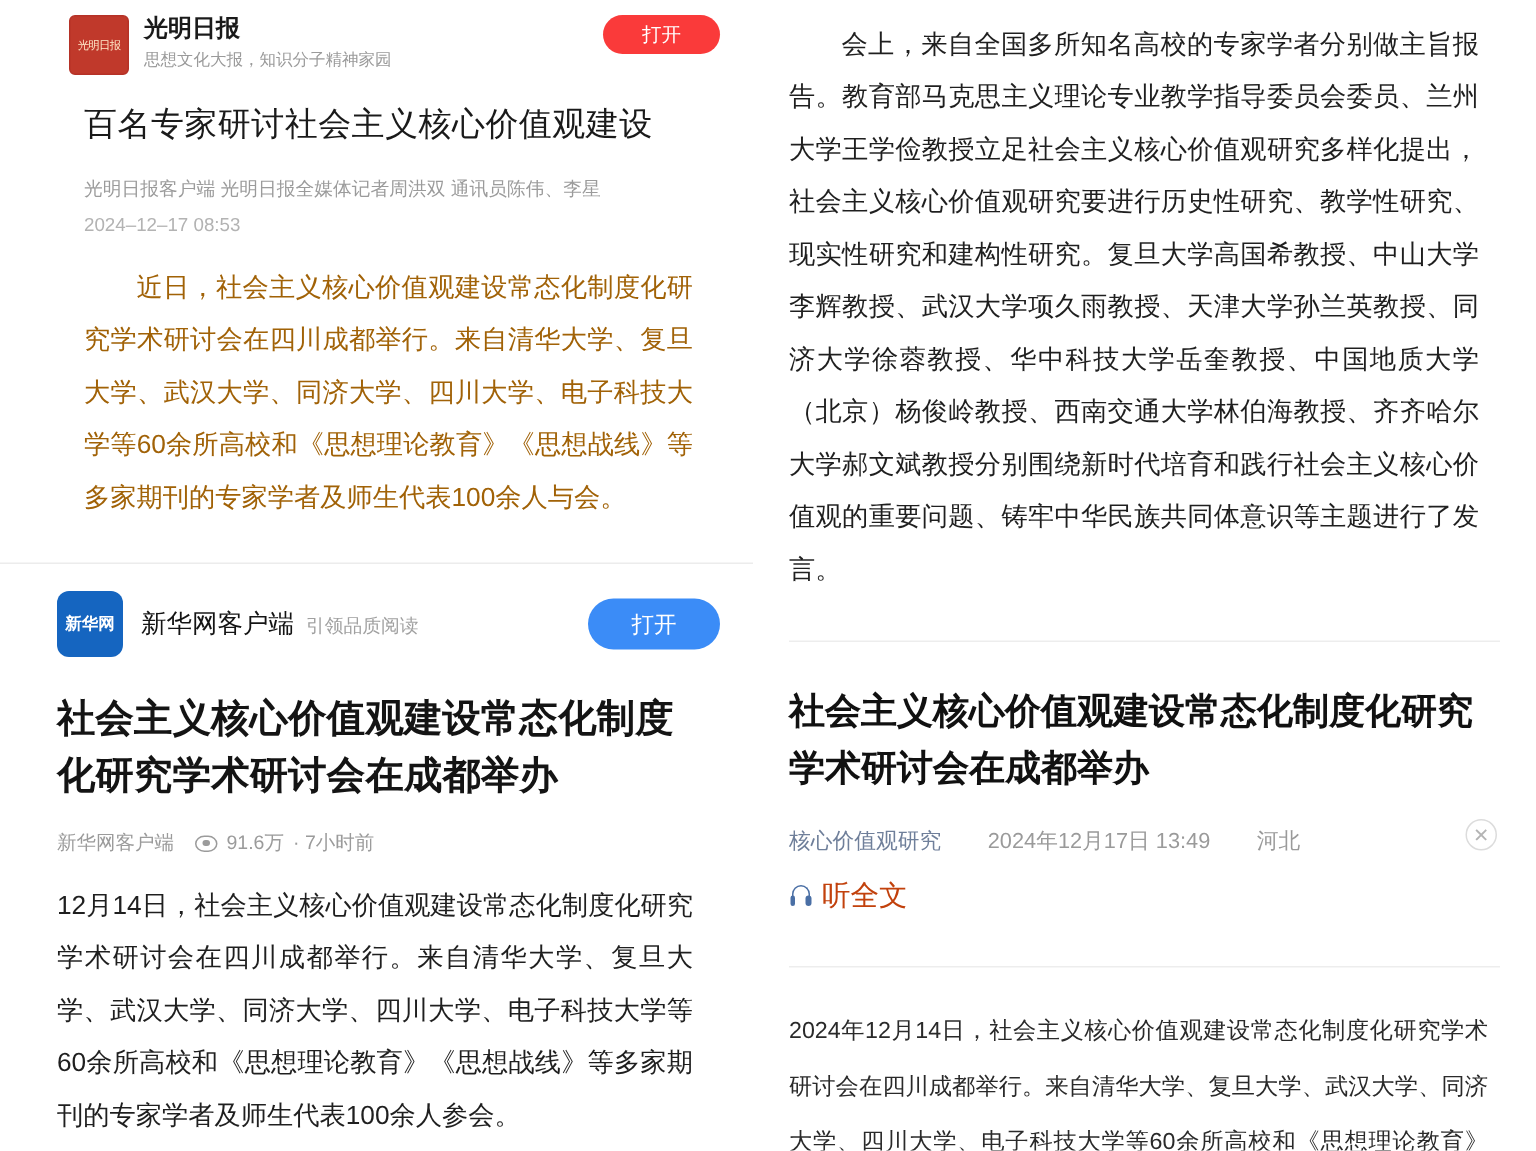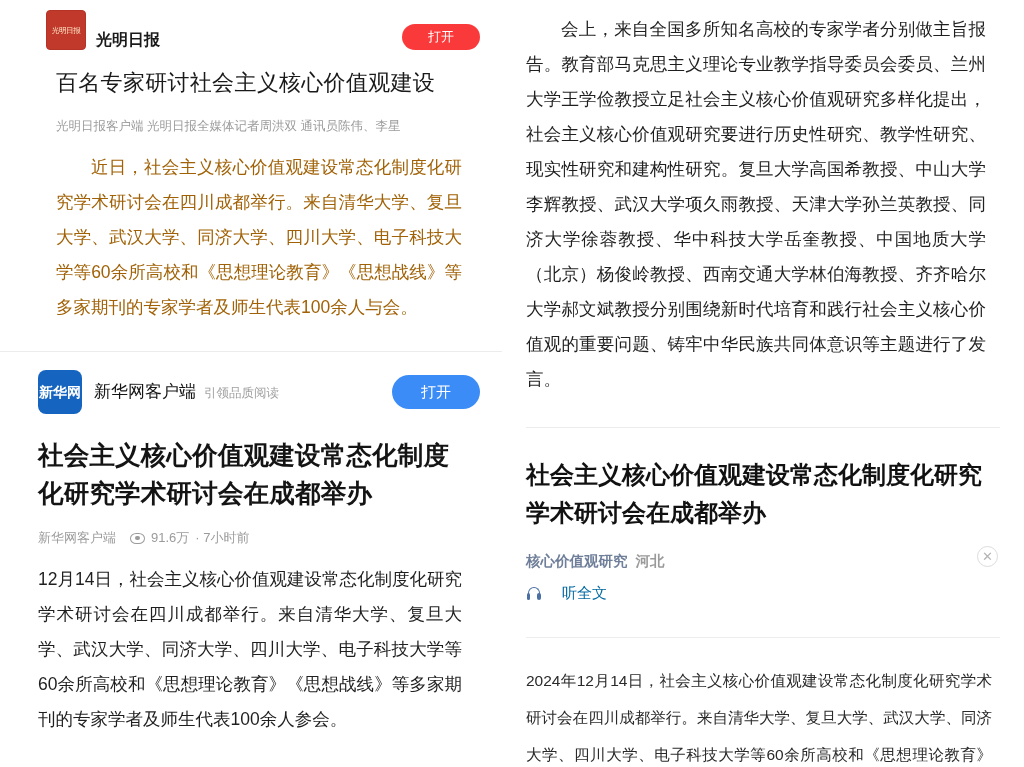--- a/index.html
+++ b/index.html
@@ -25,21 +25,21 @@
   }
   .divider-v {
     position: absolute;
     left: 502px; top: 0;
     width: 1px; height: 767px;
     background: #ffffff;
   }
   
   .src-header {
     display: flex;
-    align-items: flex-end;
+    align-items: flex-start;
     padding: 10px 22px 6px 46px;
     gap: 10px;
   }
   .logo-gm {
     width: 40px; height: 40px;
     border-radius: 4px;
     background: #c0392b;
     border: 1px solid #b53227;
     display: flex; align-items: center; justify-content: center;
     flex: none;
@@ -120,21 +120,21 @@
   }
   .logo-xh {
     width: 44px; height: 44px;
     border-radius: 8px;
     background: #1565c0;
     display: flex; align-items: center; justify-content: center;
     flex: none;
   }
   .logo-xh span {
     color: #fff;
-    font-size: 14px;
+    font-size: 11px;
     line-height: 13px;
     text-align: center;
     font-family: "Liberation Serif", serif;
     font-weight: bold;
   }
   .src-name2 {
     font-size: 17px;
     color: #141414;
     line-height: 22px;
   }
@@ -224,32 +224,31 @@
     line-height: 38px;
     color: #111;
     font-weight: bold;
   }
   .meta-3 {
     padding: 18px 50px 0 24px;
     font-size: 14.5px;
     color: #9a9a9a;
     display: flex;
     align-items: center;
-    gap: 8px;
+    gap: 31px;
     line-height: 22px;
-    font-weight: bold;
   }
   .meta-3 .chan { color: #6f7f9a; }
   .listen-row {
     padding: 12px 38px 0 24px;
     display: flex;
     align-items: center;
-    gap: 21px;
-    font-size: 15px;
-    color: #0369a1;
+    gap: 7px;
+    font-size: 19px;
+    color: #c2410c;
   }
   .hp-ico {
     width: 15px; height: 14px;
     position: relative;
     flex: none;
   }
   .hp-ico .band {
     position: absolute;
     left: 1.5px; top: 0;
     width: 12px; height: 8px;
@@ -300,26 +299,28 @@
 
   <div class="left-col">
 
     <div>
       <div class="src-header">
         <div class="logo-gm">
           <span>光明日报</span>
         </div>
         <div class="src-meta">
           <div class="src-name">光明日报</div>
+          <div class="src-slogan">思想文化大报，知识分子精神家园</div>
         </div>
         <button class="btn-open-red">打开</button>
       </div>
 
       <h1 class="headline-1">百名专家研讨社会主义核心价值观建设</h1>
       <div class="byline-1">光明日报客户端  光明日报全媒体记者周洪双  通讯员陈伟、李星</div>
+      <div class="date-1">2024–12–17 08:53</div>
       <p class="body-1">近日，社会主义核心价值观建设常态化制度化研究学术研讨会在四川成都举行。来自清华大学、复旦大学、武汉大学、同济大学、四川大学、电子科技大学等60余所高校和《思想理论教育》《思想战线》等多家期刊的专家学者及师生代表100余人与会。</p>
     </div>
 
     <div class="card2">
       <div class="src-header2">
         <div class="logo-xh">
           <span>新华网</span>
         </div>
         <div class="src-line2">
           <span class="src-name2">新华网客户端</span>
@@ -348,20 +349,21 @@
 
   <div class="right-col">
     <p class="body-r1">会上，来自全国多所知名高校的专家学者分别做主旨报告。教育部马克思主义理论专业教学指导委员会委员、兰州大学王学俭教授立足社会主义核心价值观研究多样化提出，社会主义核心价值观研究要进行历史性研究、教学性研究、现实性研究和建构性研究。复旦大学高国希教授、中山大学李辉教授、武汉大学项久雨教授、天津大学孙兰英教授、同济大学徐蓉教授、华中科技大学岳奎教授、中国地质大学（北京）杨俊岭教授、西南交通大学林伯海教授、齐齐哈尔大学郝文斌教授分别围绕新时代培育和践行社会主义核心价值观的重要问题、铸牢中华民族共同体意识等主题进行了发言。</p>
 
     <div class="r-divider"></div>
 
     <h2 class="headline-3">社会主义核心价值观建设常态化制度化研究学术研讨会在成都举办</h2>
 
     <div class="meta-3">
       <span class="chan">核心价值观研究</span>
+      <span>2024年12月17日  13:49</span>
       <span>河北</span>
     </div>
 
     <div class="listen-row">
       <span class="hp-ico">
           <span class="band"></span>
           <span class="l"></span>
           <span class="r"></span>
         </span>
       <span>听全文</span>

